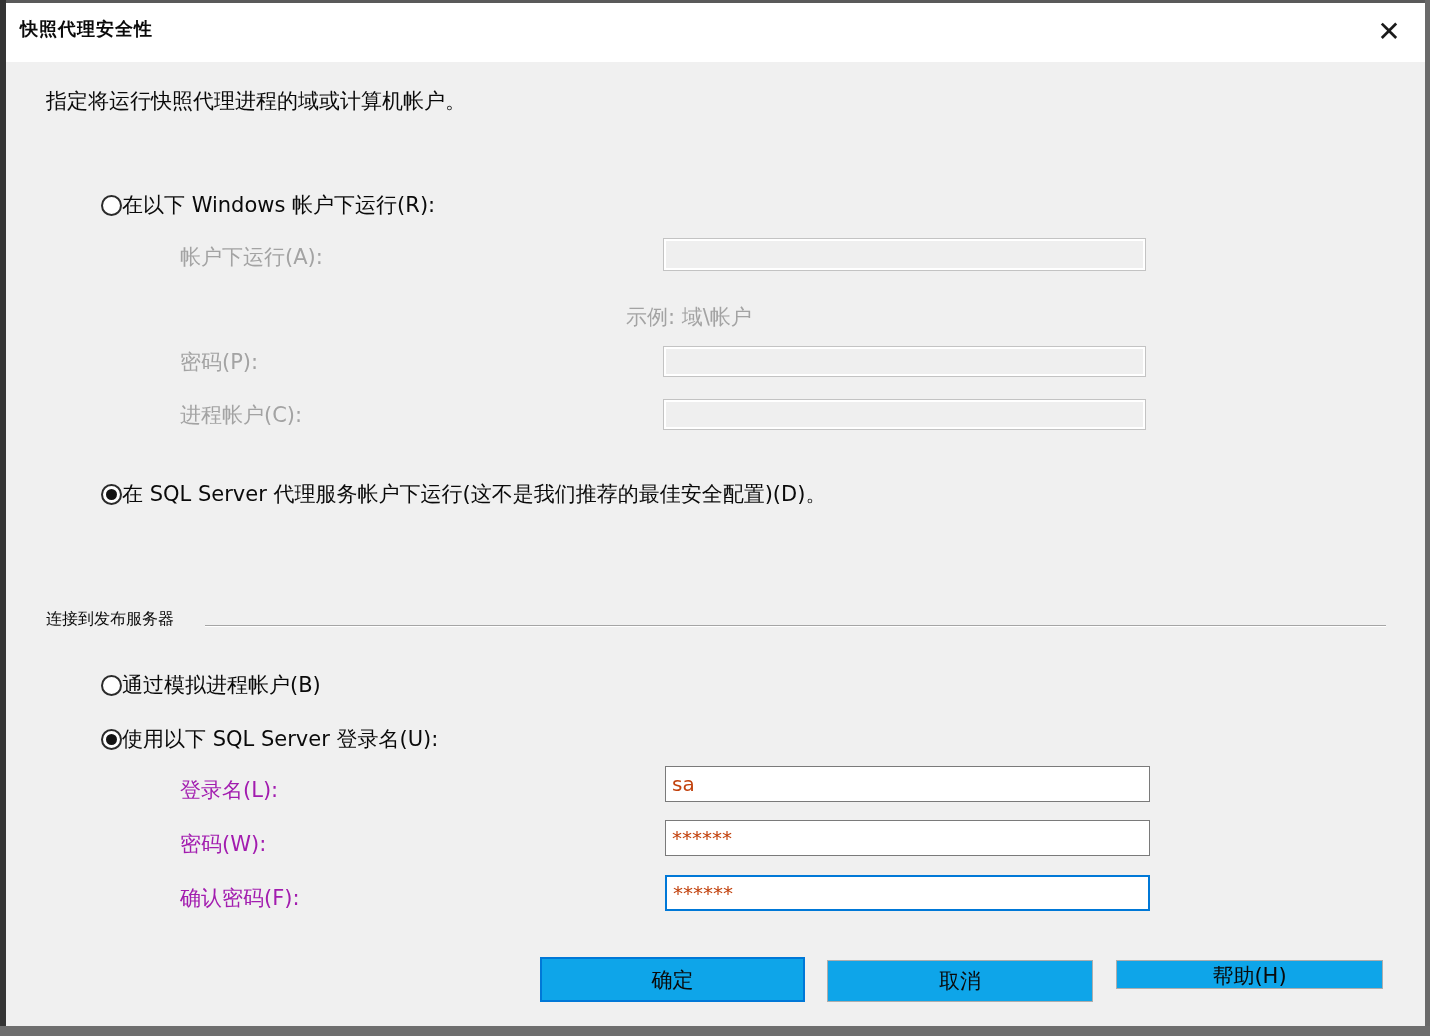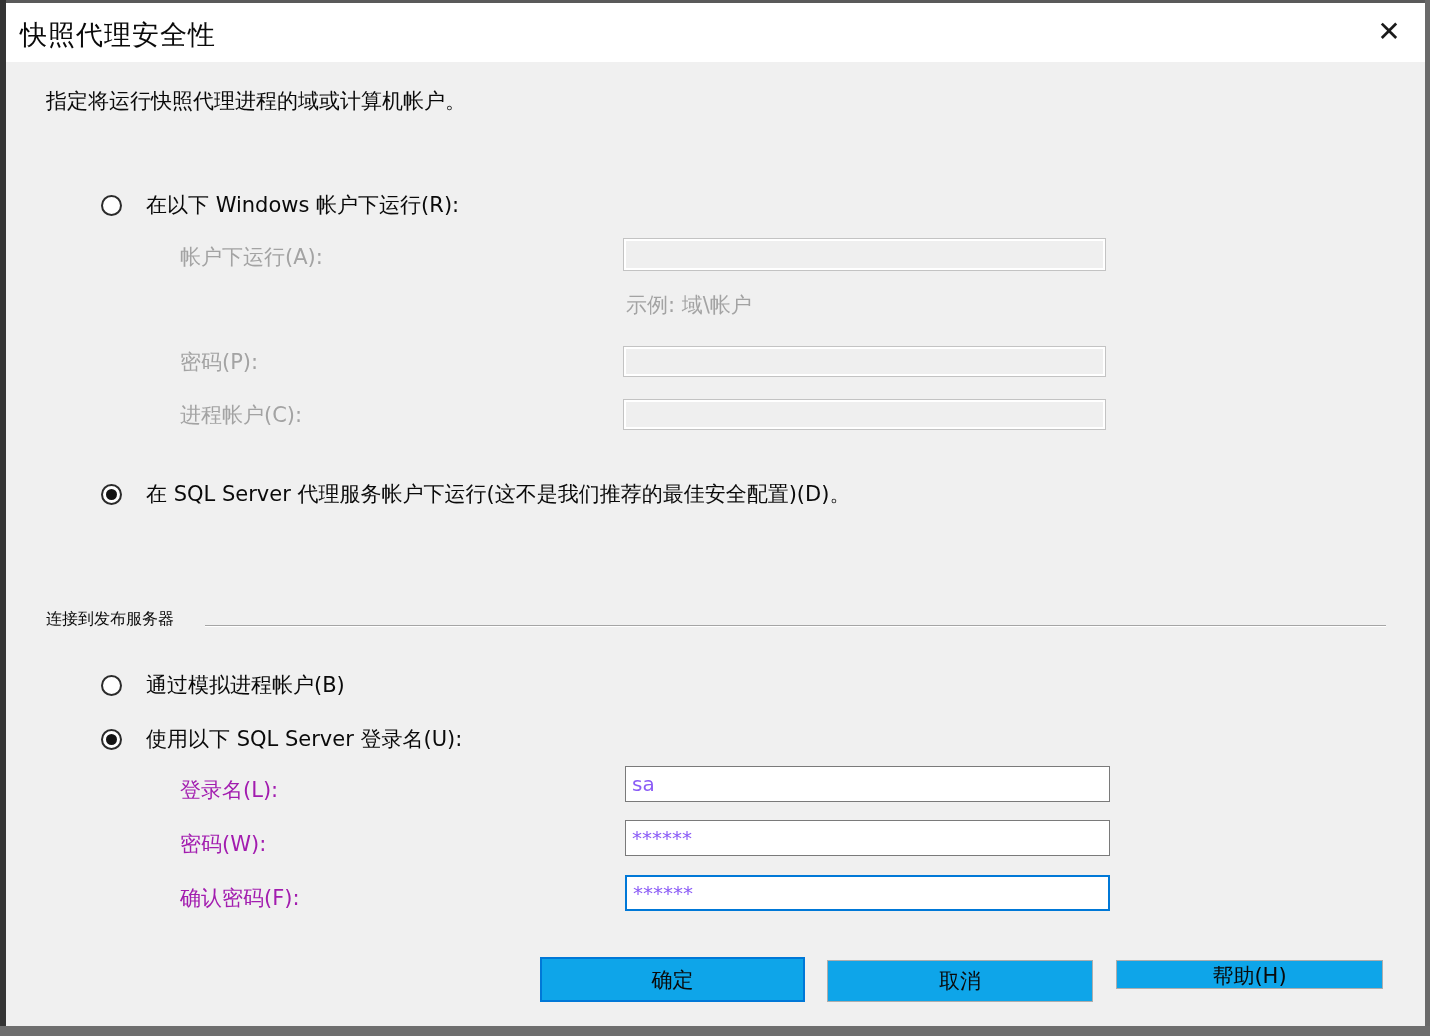--- a/index.html
+++ b/index.html
@@ -19,52 +19,52 @@
   .dialog {
     position:absolute; left:6px; top:3px;
     width:1419px; height:1023px;
     background:#f0f0f0;
   }
 
   
   .titlebar { position:absolute; left:0; top:0; width:100%; height:59px; background:#ffffff; }
   .title {
     position:absolute; left:14px; top:14px;
-    font-size:27px; font-weight:normal; color:#0a0a0a; letter-spacing:1px;
+    font-size:18px; font-weight:bold; color:#0a0a0a; letter-spacing:1px;
   }
   .close-btn {
     position:absolute; right:16px; top:10px;
     width:40px; height:38px;
     font-size:28px; line-height:38px; text-align:center;
     color:#1a1a1a; cursor:pointer; font-weight:300;
   }
 
   .instruction { position:absolute; left:40px; top:84px; font-size:21px; color:#0a0a0a; }
 
   
-  .radio-row { position:absolute; display:flex; align-items:center; gap:24px; }
+  .radio-row { position:absolute; display:flex; align-items:center; gap:0; }
   .radio {
     width:21px; height:21px; flex:0 0 21px;
     border:2px solid #2b2b2b; border-radius:50%;
     background:#fff; position:relative; cursor:pointer;
   }
   .radio.checked::after {
     content:""; position:absolute; left:3px; top:3px;
     width:11px; height:11px; border-radius:50%; background:#141414;
   }
   .radio-label { font-size:21px; color:#0a0a0a; white-space:nowrap; }
 
   .field-label { position:absolute; font-size:21px; color:#a21caf; white-space:nowrap; }
   .field-label.disabled { color:#a3a3a3; }
 
   .tbox {
     position:absolute; background:#ffffff;
     border:1px solid #7a7a7a;
     font-family:"DejaVu Sans", sans-serif;
-    font-size:20px; color:#8b5cf6; padding:2px 6px;
+    font-size:20px; color:#c2410c; padding:2px 6px;margin-left:40px;
   }
   .tbox.disabled {
     background:#efefef;
     border:1px solid #c3c3c3;
     box-shadow: inset 0 0 0 2px #ffffff;
   }
   .tbox.focused { border:2px solid #0078d7; }
 
   .hint { position:absolute; font-size:21px; color:#a3a3a3; }
 
@@ -79,21 +79,21 @@
     border:1px solid #adadad;
     font-family:"DejaVu Sans", sans-serif;
     font-size:21px; color:#0a0a0a; cursor:pointer;
   }
   .btn.default { border:2px solid #0078d7; }
 
   
   #row-win-account { left:95px; top:188px; }
   #lbl-process   { left:174px; top:240px; }
   #in-process    { left:617px; top:235px; width:483px; height:33px; }
-  #hint-process  { left:620px; top:288px; }
+  #hint-process  { left:620px; top:300px; }
   #lbl-pass1     { left:174px; top:345px; }
   #in-pass1      { left:617px; top:343px; width:483px; height:31px; }
   #lbl-confirm1  { left:174px; top:398px; }
   #in-confirm1   { left:617px; top:396px; width:483px; height:31px; }
   #row-agent     { left:95px; top:477px; }
   #row-impersonate { left:95px; top:668px; }
   #row-sqllogin  { left:95px; top:722px; }
   #lbl-login     { left:174px; top:773px; }
   #in-login      { left:619px; top:763px; width:485px; height:36px; }
   #lbl-pass2     { left:174px; top:827px; }

